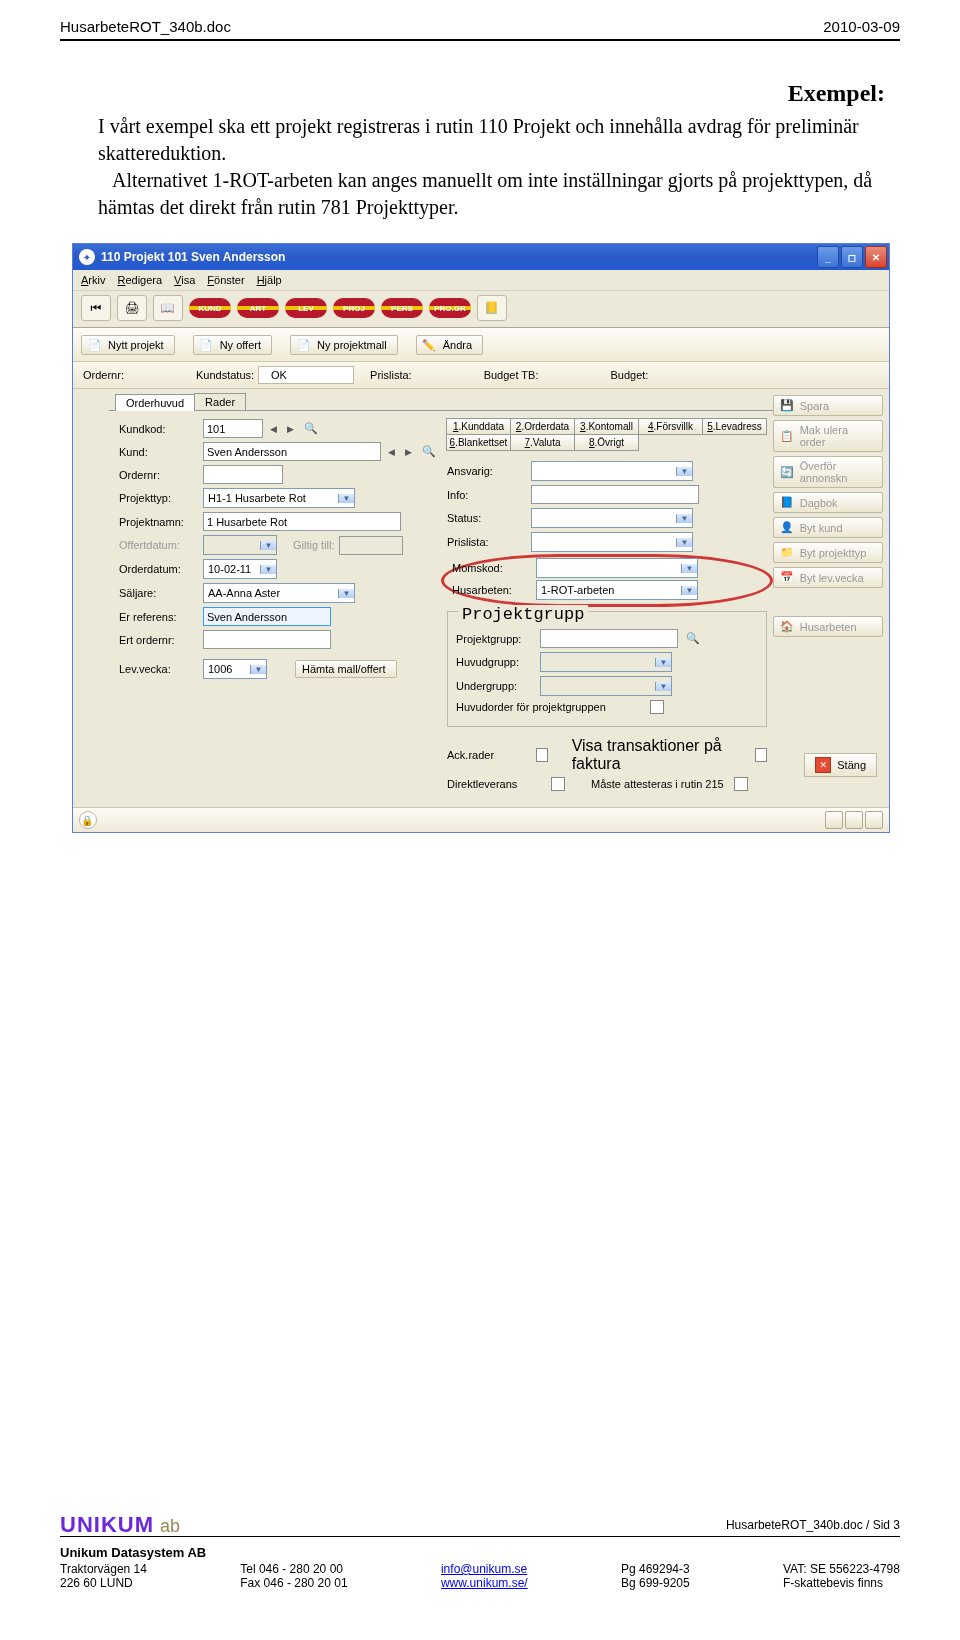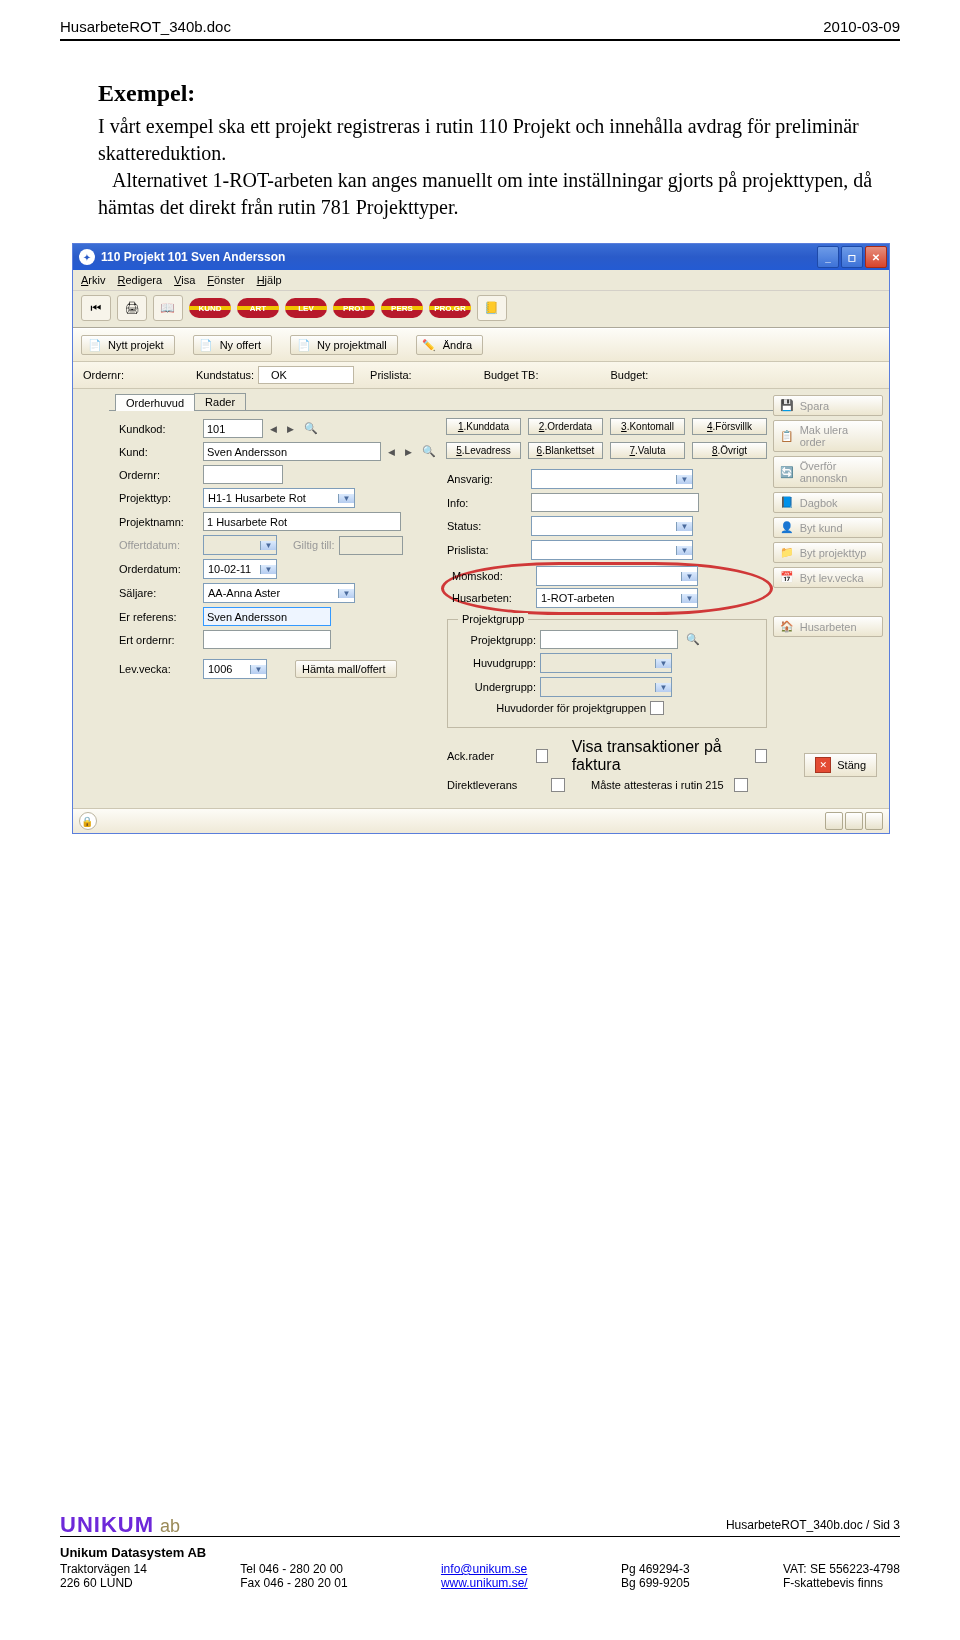--- a/index.html
+++ b/index.html
@@ -29,20 +29,21 @@
   .body-text {
     margin: 36px 75px 0 98px;
     font-family: "Times New Roman", Times, serif;
     font-size: 20px;
     line-height: 1.35;
   }
   .exempel {
     font-weight: bold;
     font-size: 24px;
     margin-bottom: 4px;
+    text-align: right;
   }
   
   .appwin {
     margin: 22px 72px 0 72px;
     width: 816px;
     background: #ece9d8;
     border: 1px solid #5a7edc;
     font-size: 11px;
     font-family: Tahoma, Arial, sans-serif;
     color: #000;
@@ -183,38 +184,38 @@
     font-size:11px; align-items:center;
   }
   .dropdown .ddtxt { padding: 0 4px; flex:1; }
   .dropdown .ddarr {
     width: 15px; background: linear-gradient(to bottom,#dbeafd,#b6cdf0);
     border-left: 1px solid #7f9db9; display:flex;justify-content:center;align-items:center;
     font-size: 8px; color:#4a6a9c;
   }
   .tabgrid {
     display: grid;
-    grid-template-columns: repeat(4, 1fr);
-    gap: 8px;
+    grid-template-columns: repeat(5, 1fr);
+    gap: 0;
     margin-bottom: 10px;
     width: 320px;
   }
   .tabgrid .gbtn {
     border: 1px solid #919b9c;
     background: linear-gradient(to bottom,#fefefe,#ece6d0);
     font-size: 10px; padding: 2px 0; text-align: center;
     margin: -1px 0 0 -1px;
   }
   .fieldset {
     border: 1px solid #c0baa6;
     padding: 6px 8px 8px 8px;
     margin-top: 4px;
   }
-  .fieldset-title { font-size:11px; background:#ece9d8; position:relative; top:-13px; left:2px; padding:0 4px; display:inline-block; }
-  .fieldset .inside { margin-top: -8px; text-align: right; }
+  .fieldset-title { font-size:17px; background:#ece9d8; position:relative; top:-13px; left:2px; padding:0 4px; display:inline-block;font-family:Liberation Mono, monospace; }
+  .fieldset .inside { margin-top: -8px; }
   .checkbox { width:12px; height:12px; border:1px solid #888; background:#fff; display:inline-block; }
   .highlight-oval {
     border: 3px solid #d03838;
     border-radius: 50% / 70%;
     position: relative;
     padding: 1px 8px 4px 8px;
     margin: -2px -6px 2px -6px;
   }
   .sidebtn {
     display: flex; align-items: center; gap: 6px;

